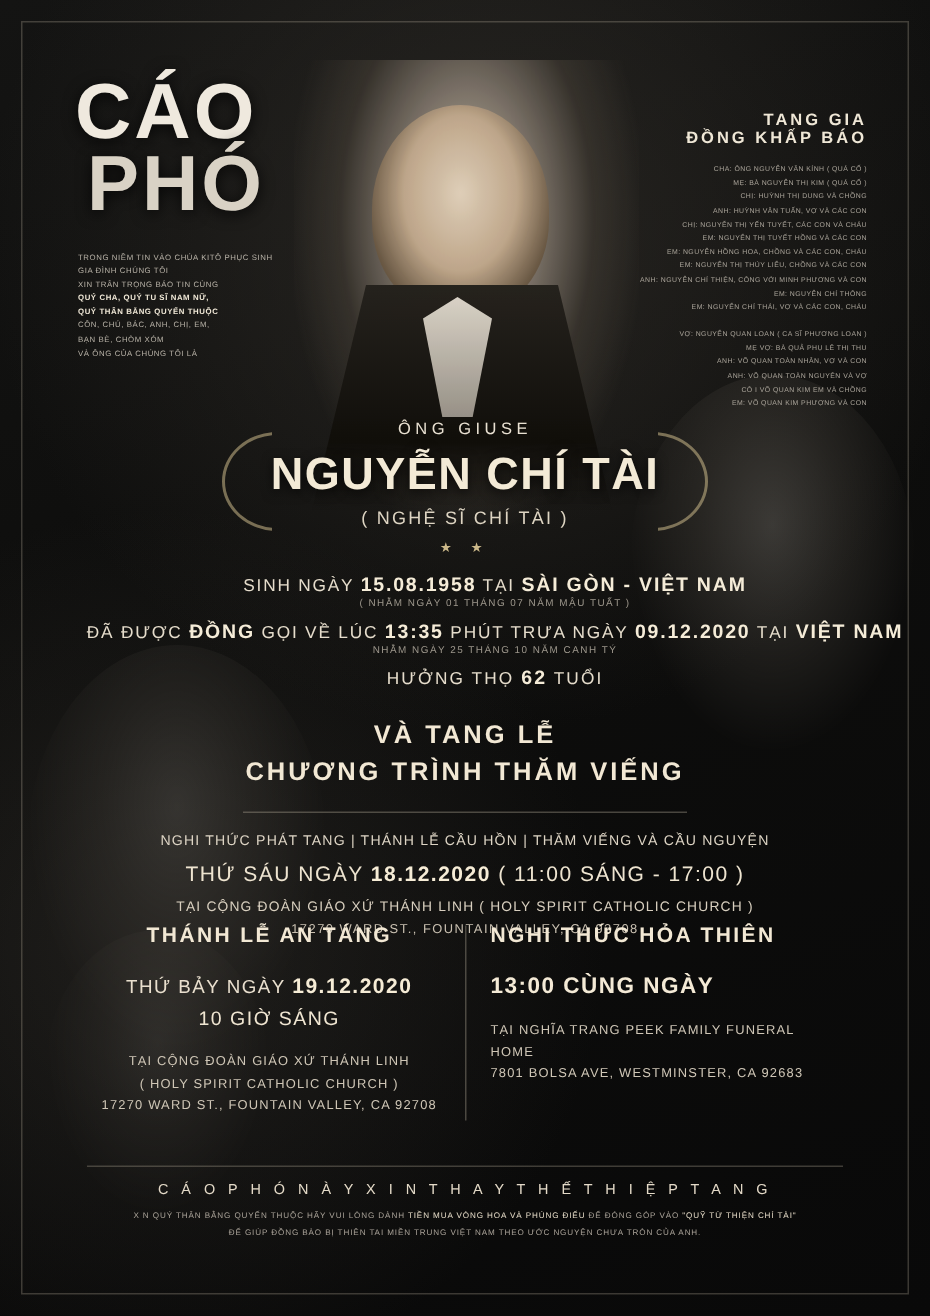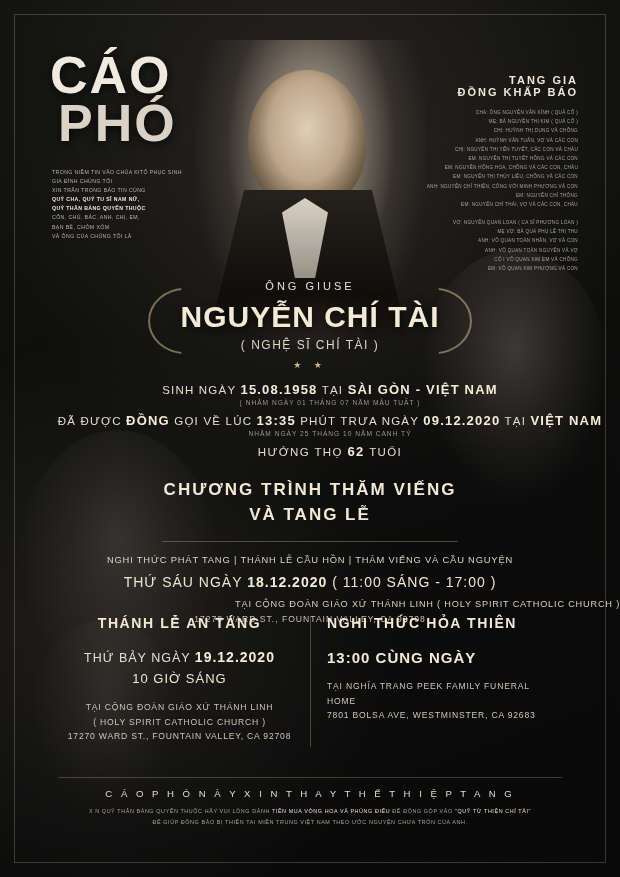--- a/index.html
+++ b/index.html
@@ -128,21 +128,21 @@
   .program{
     position:absolute;left:0;right:0;top:478px;text-align:center;
   }
   .program .h1{font-size:17px;font-weight:bold;letter-spacing:2px;color:#f2e8d4;line-height:1.45;}
   .program .rule{
     width:296px;height:1px;background:rgba(190,180,160,.35);margin:14px auto 12px;
   }
   .program .ln1{font-size:9.4px;letter-spacing:.8px;color:#ddd4c4;}
   .program .ln2{font-size:14px;letter-spacing:1px;color:#eee4d0;margin-top:9px;}
   .program .ln2 b{font-weight:bold;color:#f6ecd6;}
-  .program .ln3{font-size:9.2px;letter-spacing:.8px;color:#d8cfbf;margin-top:9px;text-align:right;}
+  .program .ln3{font-size:9.2px;letter-spacing:.8px;color:#d8cfbf;margin-top:9px;}
   .program .ln4{font-size:8.6px;letter-spacing:1px;color:#c9c0b1;margin-top:5px;}
 
   
   .cols{
     position:absolute;left:58px;right:58px;top:615px;height:140px;
     display:flex;
   }
   .col{flex:1;text-align:center;padding:0 8px;}
   .col.left{padding-right:16px;}
   .col.right{padding-left:18px;text-align:left;}
@@ -257,22 +257,22 @@
     </div>
     <div class="sub">NHẰM NGÀY 25 THÁNG 10 NĂM CANH TÝ</div>
     <div class="age">
       <span>HƯỞNG THỌ</span>
       <span class="big">62</span>
       <span>TUỔI</span>
     </div>
   </div>
 
   <div class="program">
+    <div class="h1">VÀ TANG LỄ</div>
     <div class="h1">CHƯƠNG TRÌNH THĂM VIẾNG</div>
-    <div class="h1">VÀ TANG LỄ</div>
     <div class="rule"></div>
     <div class="ln1">NGHI THỨC PHÁT TANG | THÁNH LỄ CẦU HỒN | THĂM VIẾNG VÀ CẦU NGUYỆN</div>
     <div class="ln2">
       <span>THỨ SÁU NGÀY</span>
       <b>18.12.2020</b>
       <span>( 11:00 SÁNG - 17:00 )</span>
     </div>
     <div class="ln3">TẠI CỘNG ĐOÀN GIÁO XỨ THÁNH LINH ( HOLY SPIRIT CATHOLIC CHURCH )</div>
     <div class="ln4">17270 WARD ST., FOUNTAIN VALLEY, CA 92708</div>
   </div>

